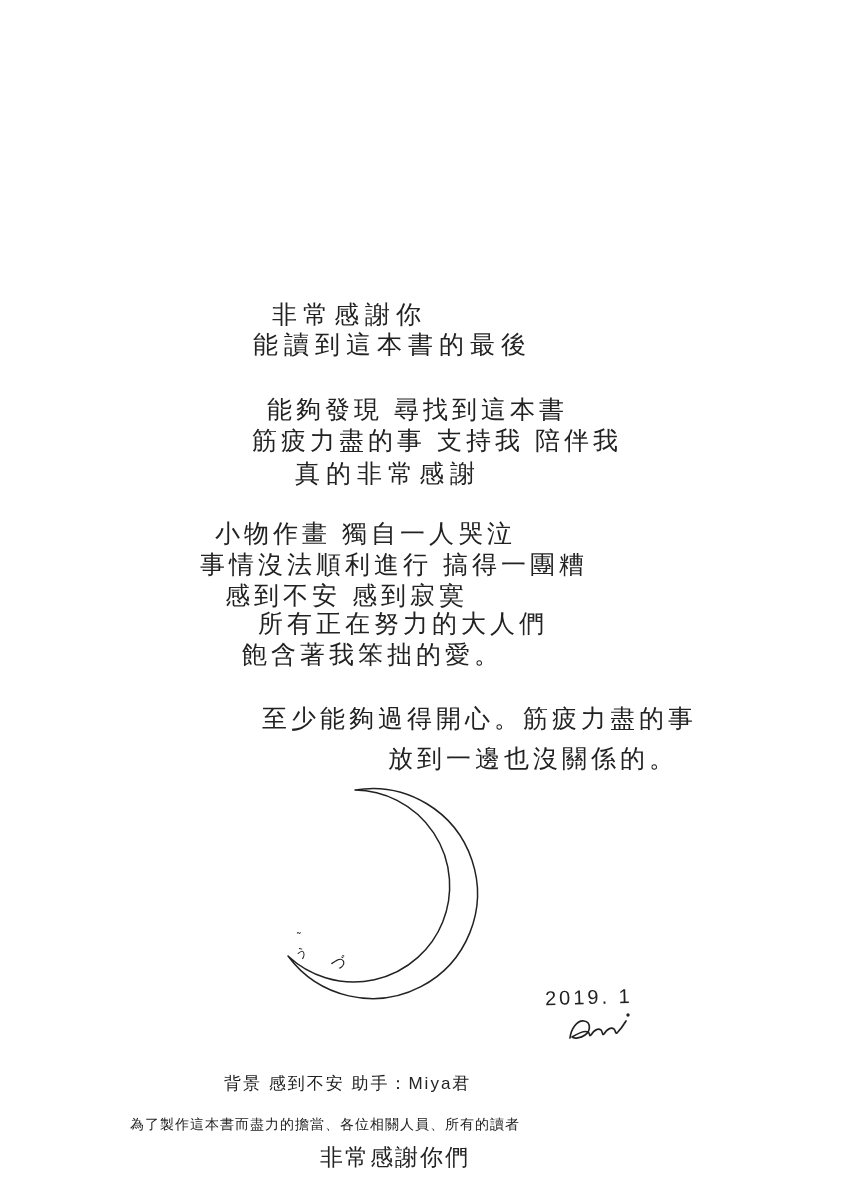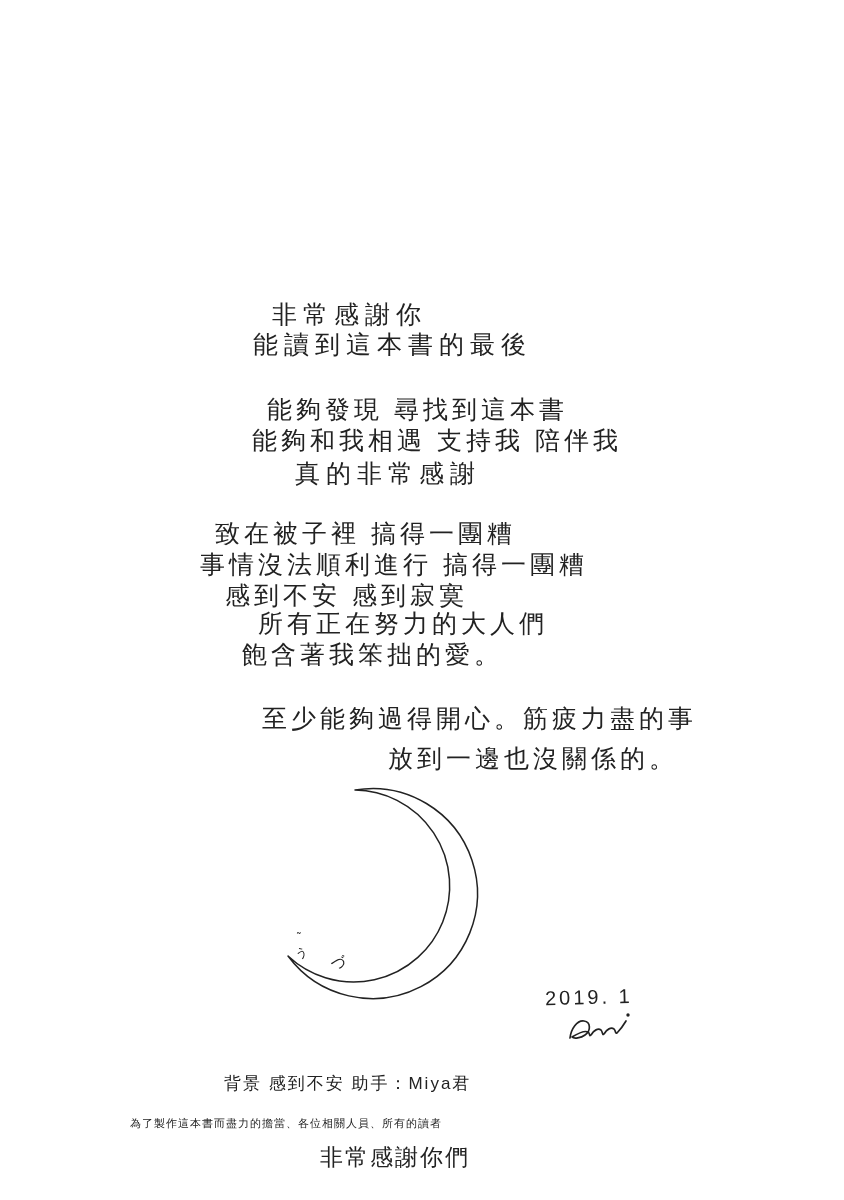--- a/index.html
+++ b/index.html
@@ -46,21 +46,21 @@
     left: 224px;
     top: 1072px;
     font-size: 17px;
     letter-spacing: 2px;
     white-space: pre;
   }
   .credit-ack {
     position: absolute;
     left: 130px;
     top: 1116px;
-    font-size: 11px;
+    font-size: 14px;
     letter-spacing: 1px;
     white-space: pre;
   }
   .credit-thanks {
     position: absolute;
     left: 320px;
     top: 1142px;
     font-size: 23px;
     letter-spacing: 2px;
     white-space: pre;
@@ -75,24 +75,24 @@
 </head>
 <body>
 
 <div class="page">
 
   <div>
     <div class="line big-spacing" style="left:272px; top:301px;">非常感謝你</div>
     <div class="line big-spacing" style="left:253px; top:331px;">能讀到這本書的最後</div>
 
     <div class="line" style="left:267px; top:396px;">能夠發現 尋找到這本書</div>
-    <div class="line" style="left:252px; top:427px;">能夠和我相遇 支持我 陪伴我</div>
+    <div class="line" style="left:252px; top:427px;">筋疲力盡的事 支持我 陪伴我</div>
     <div class="line big-spacing" style="left:295px; top:460px;">真的非常感謝</div>
 
-    <div class="line" style="left:215px; top:520px;">致在被子裡 搞得一團糟</div>
+    <div class="line" style="left:215px; top:520px;">小物作畫 獨自一人哭泣</div>
     <div class="line" style="left:200px; top:551px;">事情沒法順利進行 搞得一團糟</div>
     <div class="line" style="left:225px; top:582px;">感到不安 感到寂寞</div>
     <div class="line" style="left:258px; top:610px;">所有正在努力的大人們</div>
     <div class="line" style="left:242px; top:641px;">飽含著我笨拙的愛。</div>
 
     <div class="line" style="left:262px; top:705px;">至少能夠過得開心。筋疲力盡的事</div>
     <div class="line" style="left:388px; top:738px;margin-top:7px;">放到一邊也沒關係的。</div>
   </div>
 
   <svg class="moon-svg" width="245" height="250" viewBox="250 765 245 250">

